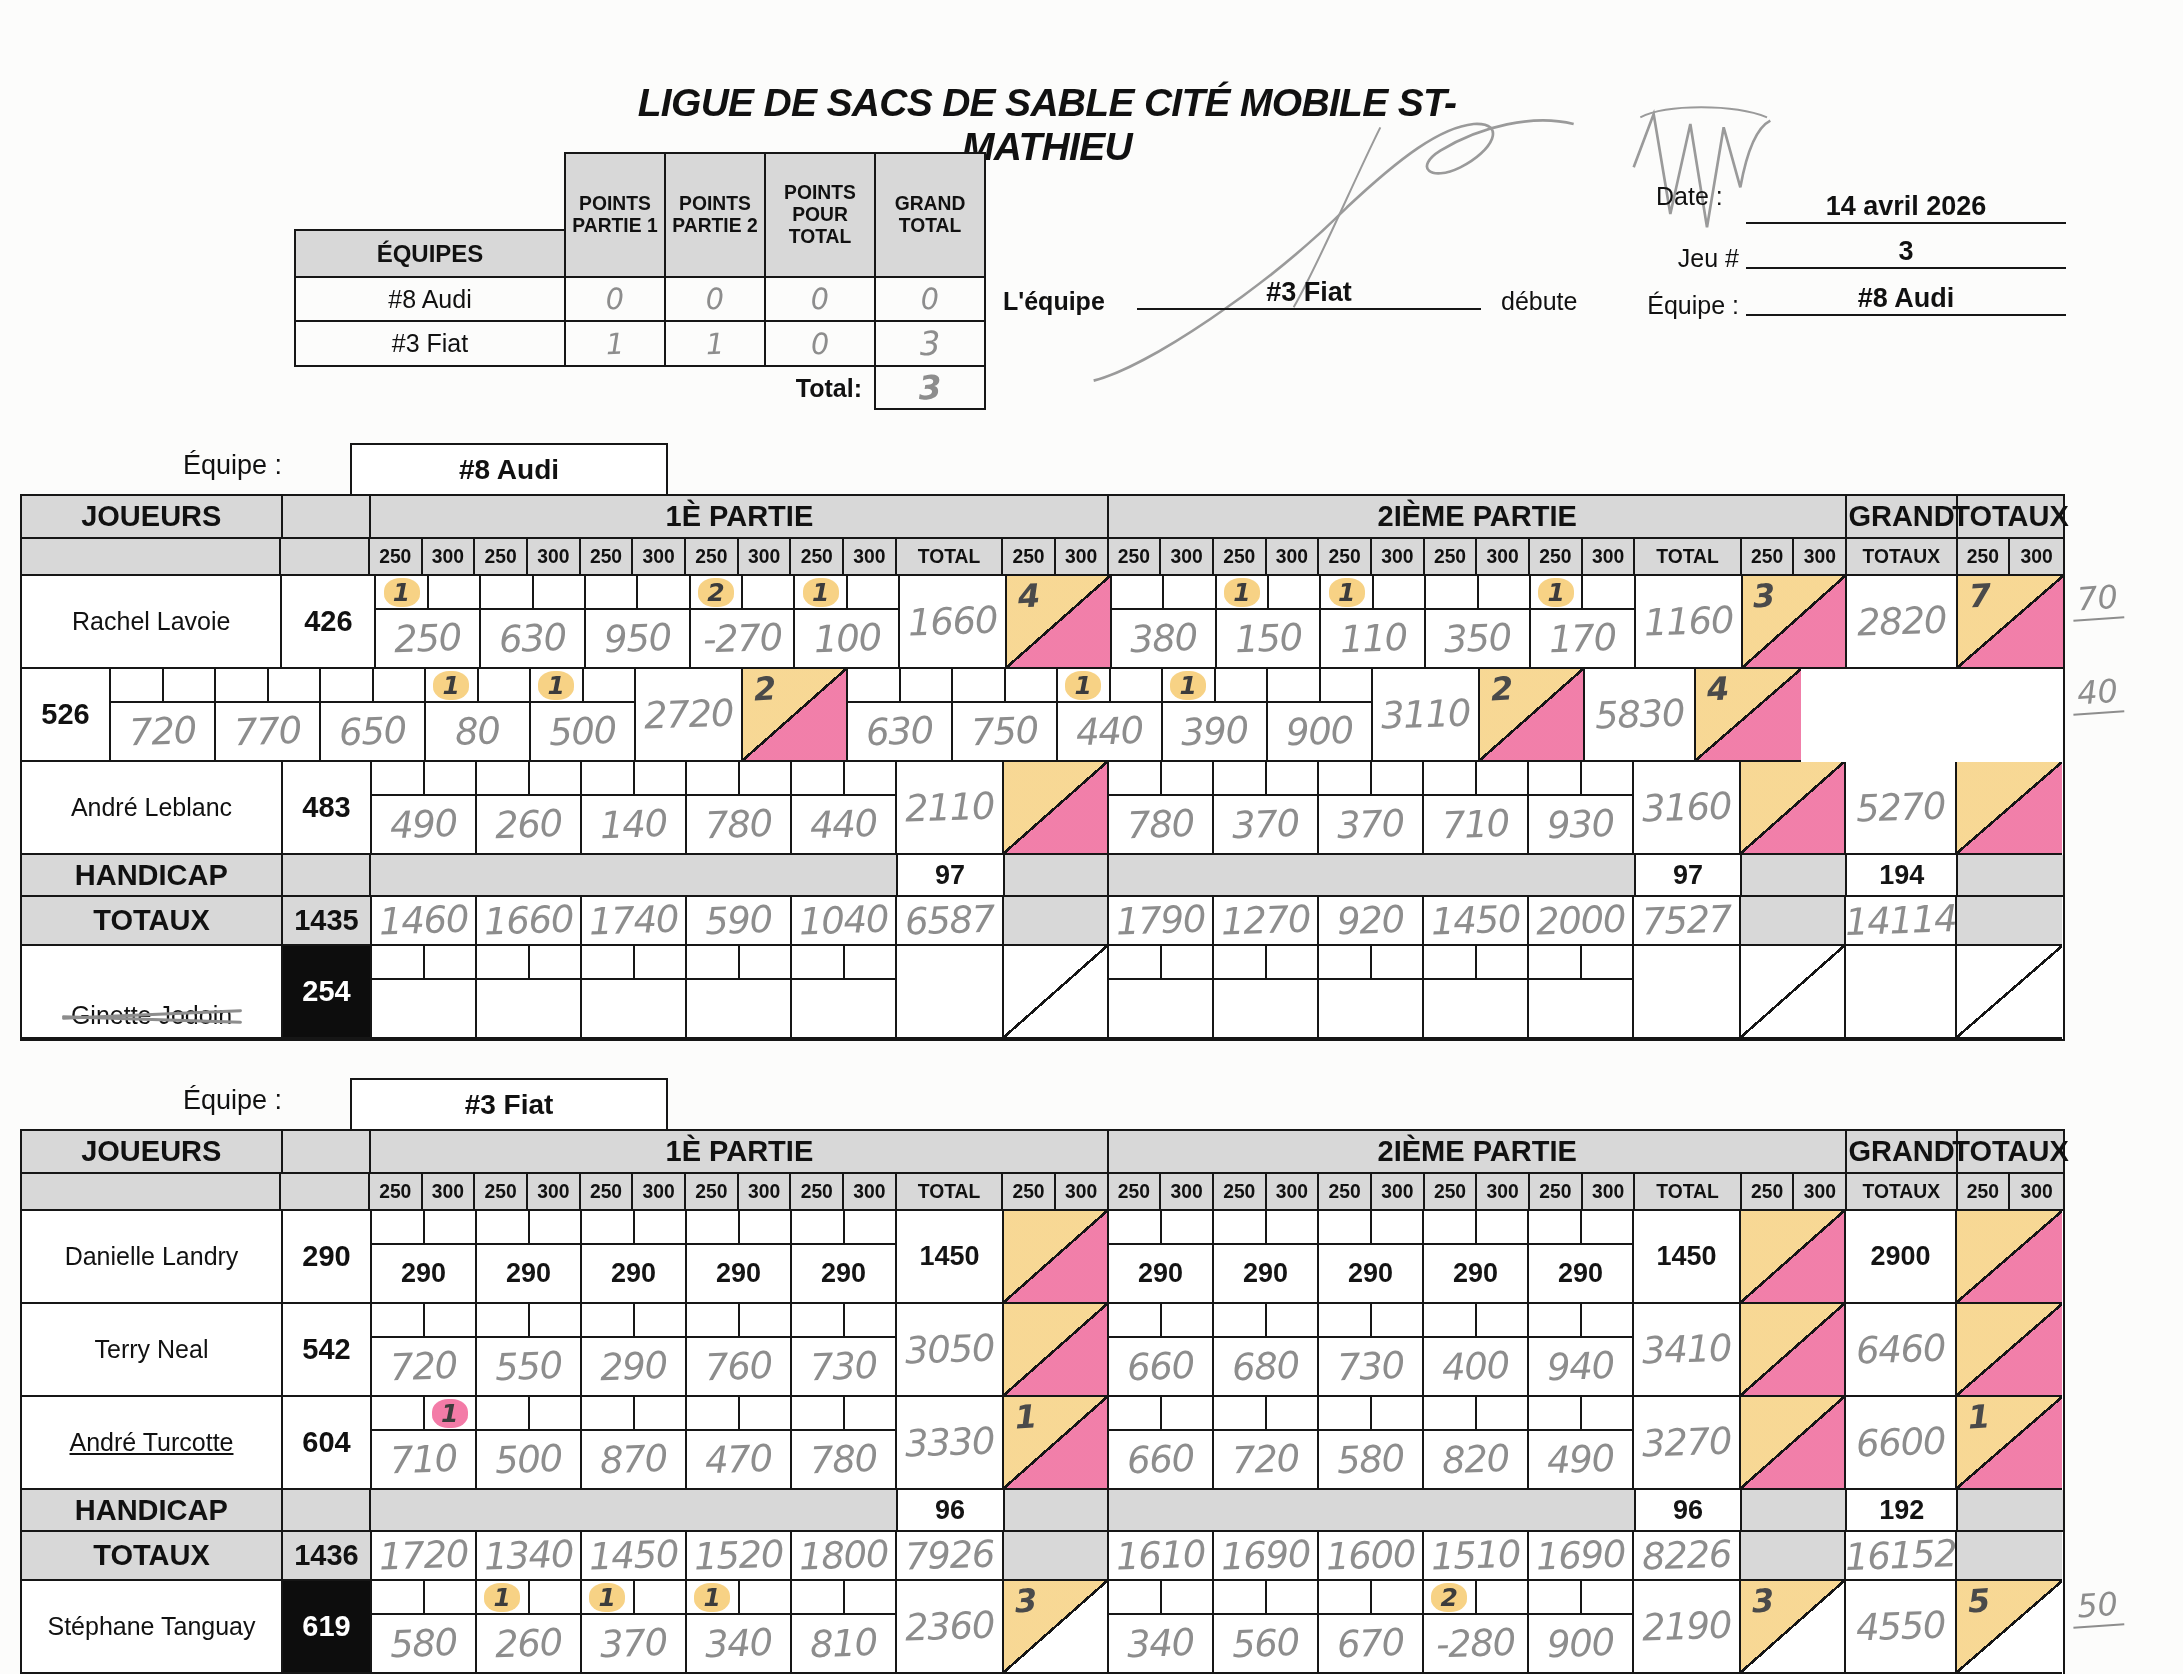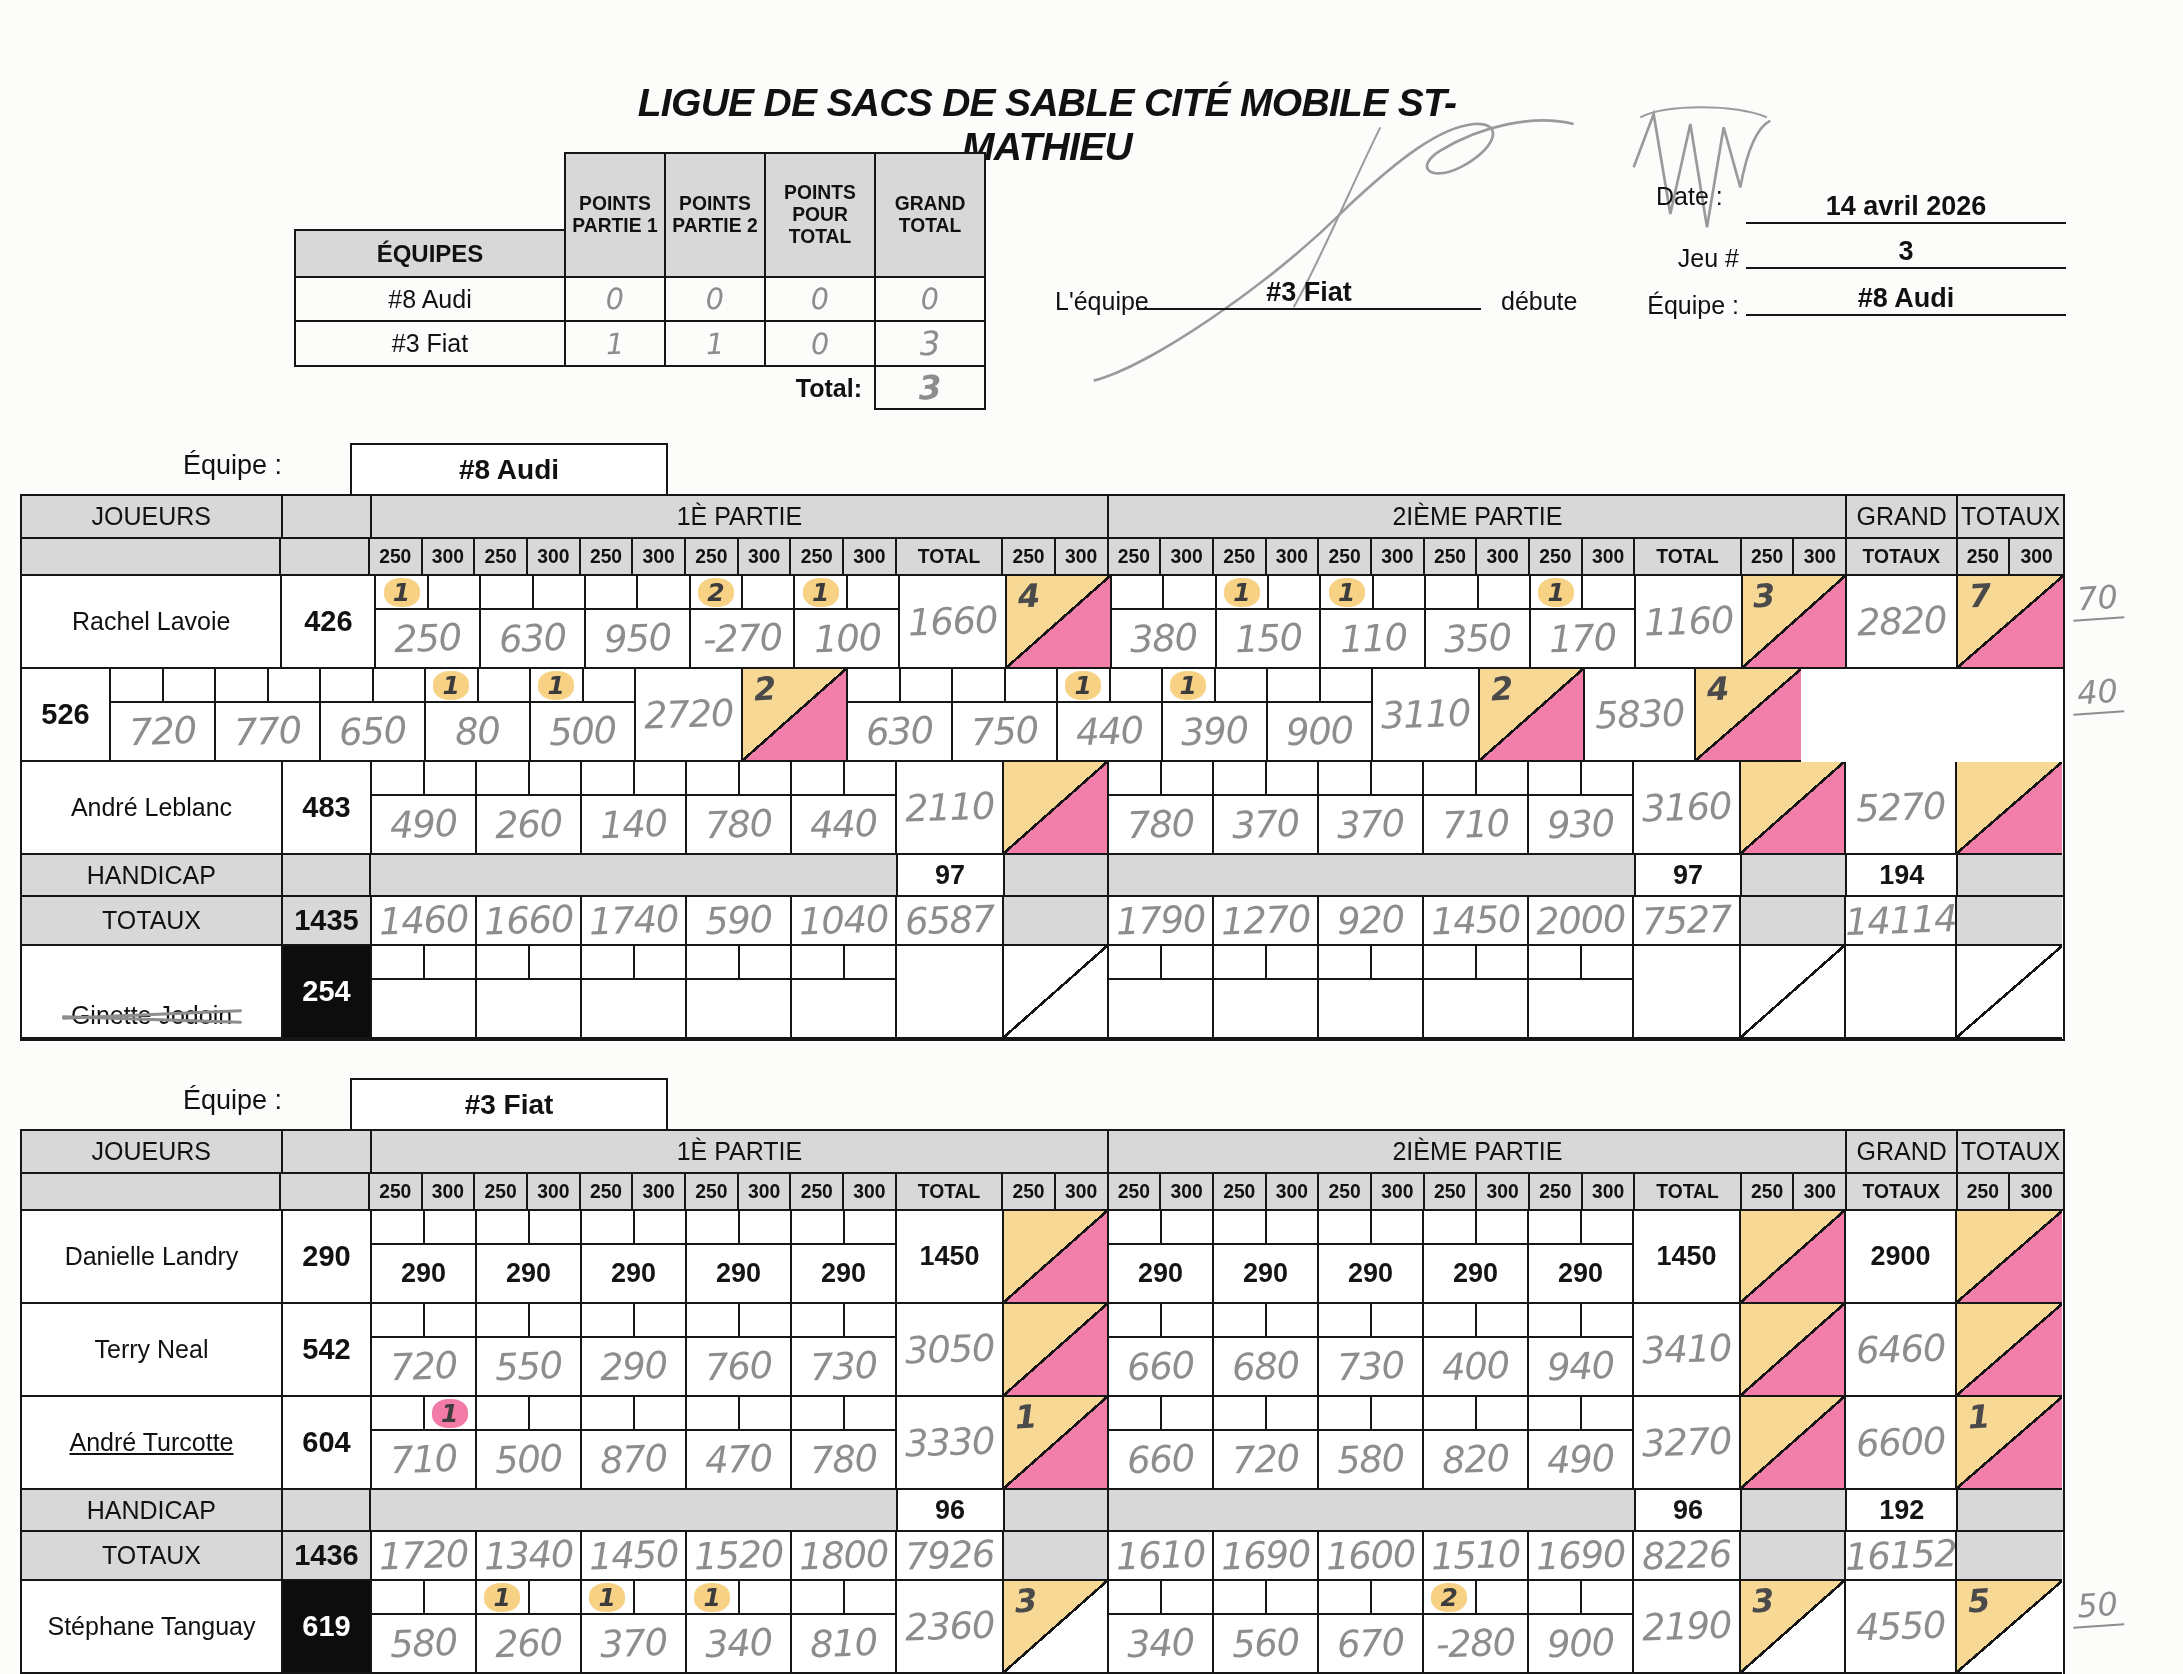--- a/index.html
+++ b/index.html
@@ -18,21 +18,21 @@
   table.pts td.grey{background:#d8d8d8;}
   table.pts td.none{border:none;}
   .ptsHdr{font-size:19.3px;font-weight:bold;line-height:1.15;}
   
   .team-wrap{position:absolute;left:20px;width:2045px;}
   .sheet{position:relative;border:2.7px solid #161616;background:#fff;box-sizing:content-box;}
   .row{display:flex;position:relative;}
   .cell{box-sizing:border-box;border-right:2px solid #161616;border-bottom:2px solid #161616;display:flex;align-items:center;justify-content:center;position:relative;}
   .cell:last-child{border-right:none;}
   .grey{background:#d8d8d8;}
-  .hdr{font-size:25px;font-weight:normal;}
+  .hdr{font-size:29px;font-weight:bold;}
   .sub{font-size:19.3px;font-weight:bold;}
   .frame{box-sizing:border-box;border-right:2px solid #161616;border-bottom:2px solid #161616;display:flex;flex-direction:column;}
   .tickrow{height:32px;display:flex;border-bottom:2px solid #161616;}
   .tickbox{box-sizing:border-box;flex:1;display:flex;align-items:center;justify-content:center;}
   .tickbox.first{border-right:2px solid #161616;}
   .scorearea{flex:1;display:flex;align-items:center;justify-content:center;}
   .score{font-size:37px;letter-spacing:-1.3px;}
   .scoreP{font-size:27px;font-weight:600;color:#141414;}
   .tick{font-size:25px;font-weight:bold;color:#3c3c3c;font-family:"DejaVu Sans",sans-serif;font-style:italic;padding:0 9.3px;border-radius:45%;}
   .tick.y{background:rgba(246,205,120,.9);}
@@ -97,21 +97,21 @@
   </tbody>
     </table>
 
   <svg class="abs" style="left:1067px;top:87px;" width="720" height="314" viewBox="0 0 1080 470">
     <path d="M40 440 C 120 420, 300 300, 420 180 C 500 105, 560 60, 610 55 C 660 52, 640 95, 590 120 C 545 142, 520 120, 560 95 C 620 58, 700 40, 760 55" fill="none" stroke="#9a9a9a" stroke-width="4"></path>
     <path d="M470 60 C 430 140, 380 260, 340 330" fill="none" stroke="#9a9a9a" stroke-width="3"></path>
     <path d="M850 120 L 880 40 L 905 190 L 935 55 L 960 210 L 985 60 L 1010 150 C 1020 95, 1035 60, 1055 50" fill="none" stroke="#9a9a9a" stroke-width="4"></path>
     <path d="M860 45 C 900 25, 1000 25, 1050 45" fill="none" stroke="#9a9a9a" stroke-width="3"></path>
   </svg>
 
-  <div class="abs lbl" style="left:1055px;top:287px;">L'équipe</div>
+  <div class="abs lbl" style="left:1003px;top:287px;font-weight:bold;">L'équipe</div>
   <div class="abs uline val" style="left:1137px;top:277px;width:344px;">#3 Fiat</div>
   <div class="abs lbl" style="left:1501px;top:287px;">débute</div>
 
   <div class="abs lbl" style="left:1656px;top:182px;width:83px;text-align:left;">Date :</div>
   <div class="abs uline val" style="left:1746px;top:191px;width:320px;">14 avril 2026</div>
 
   <div class="abs lbl" style="left:1656px;top:244px;width:83px;text-align:right;">Jeu #</div>
   <div class="abs uline val" style="left:1746px;top:236px;width:320px;">3</div>
 
   <div class="abs lbl" style="left:1629px;top:291px;width:110px;text-align:right;">Équipe :</div>

